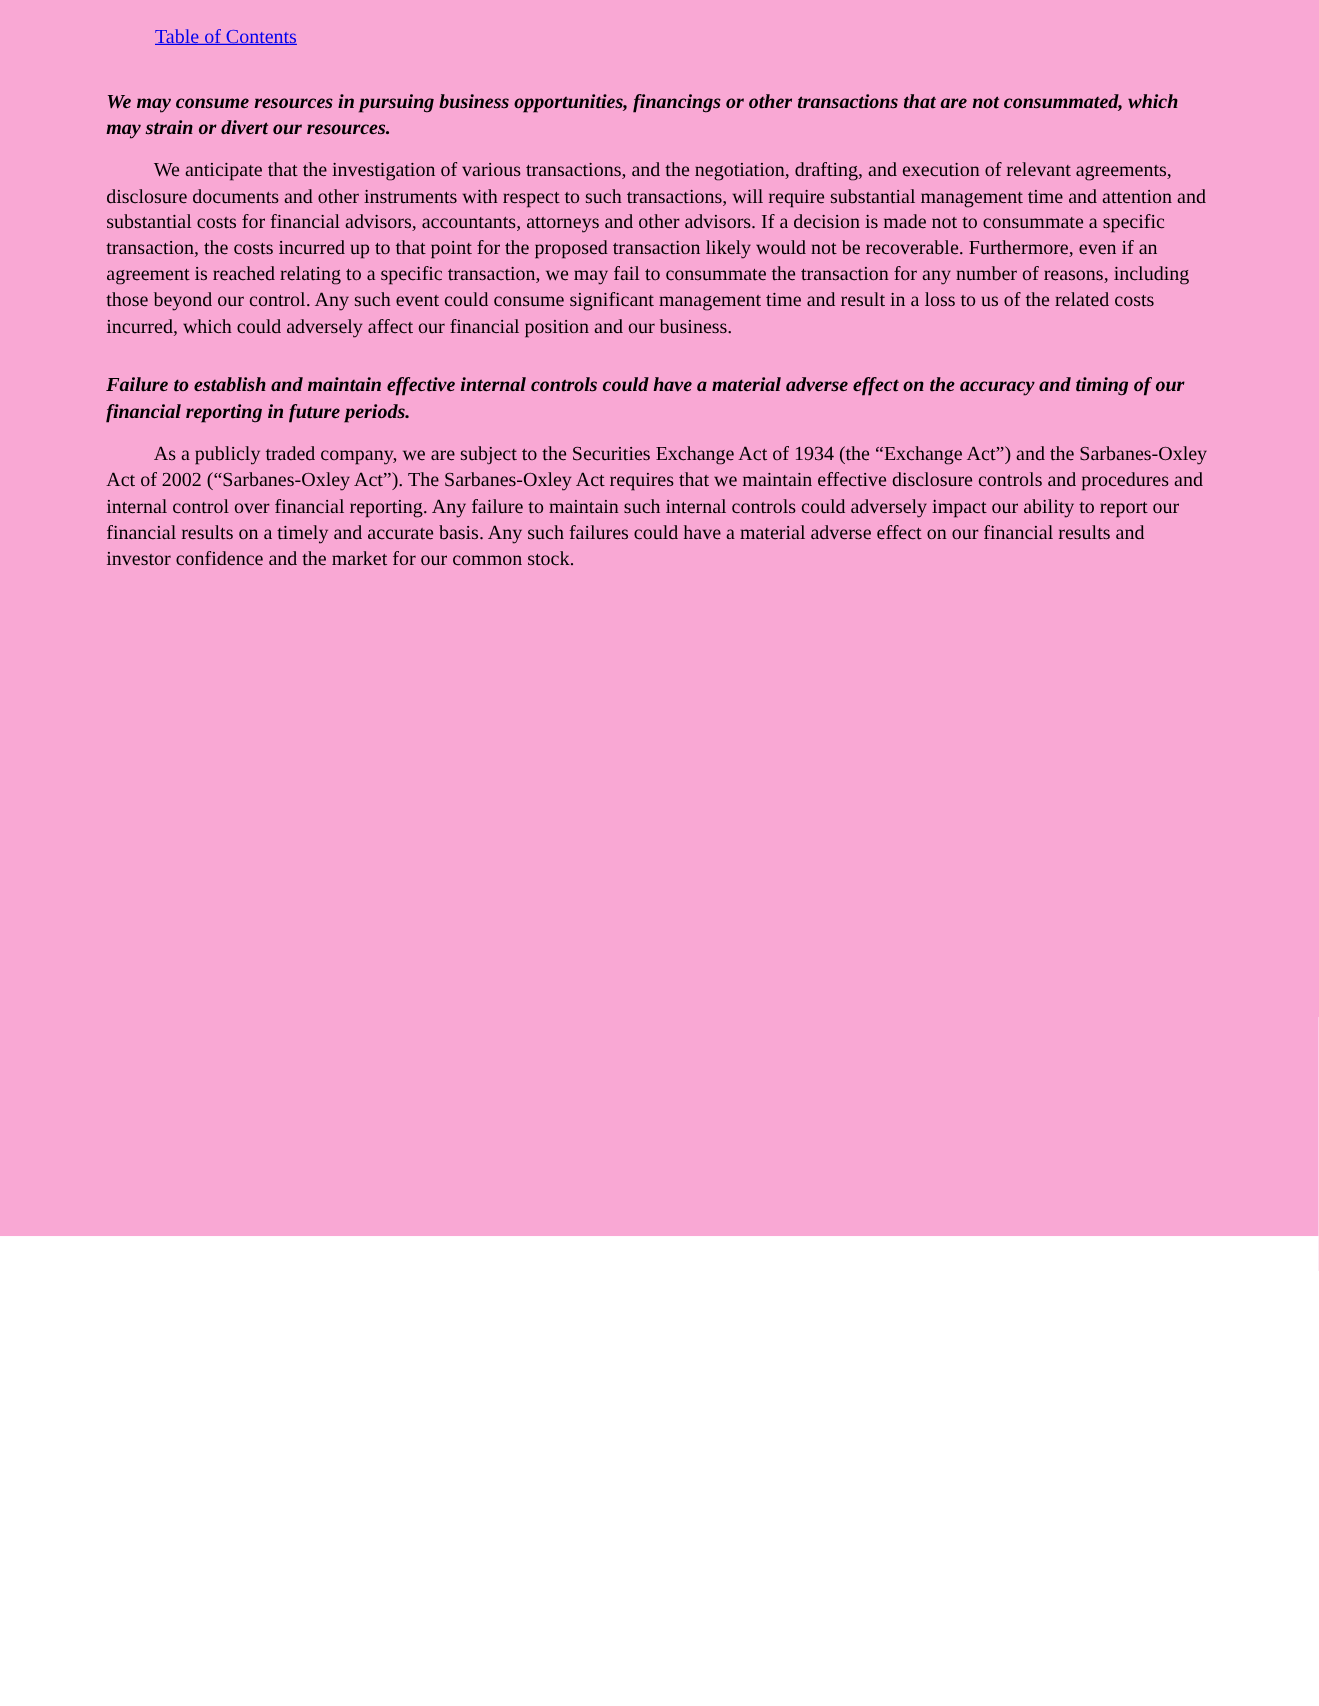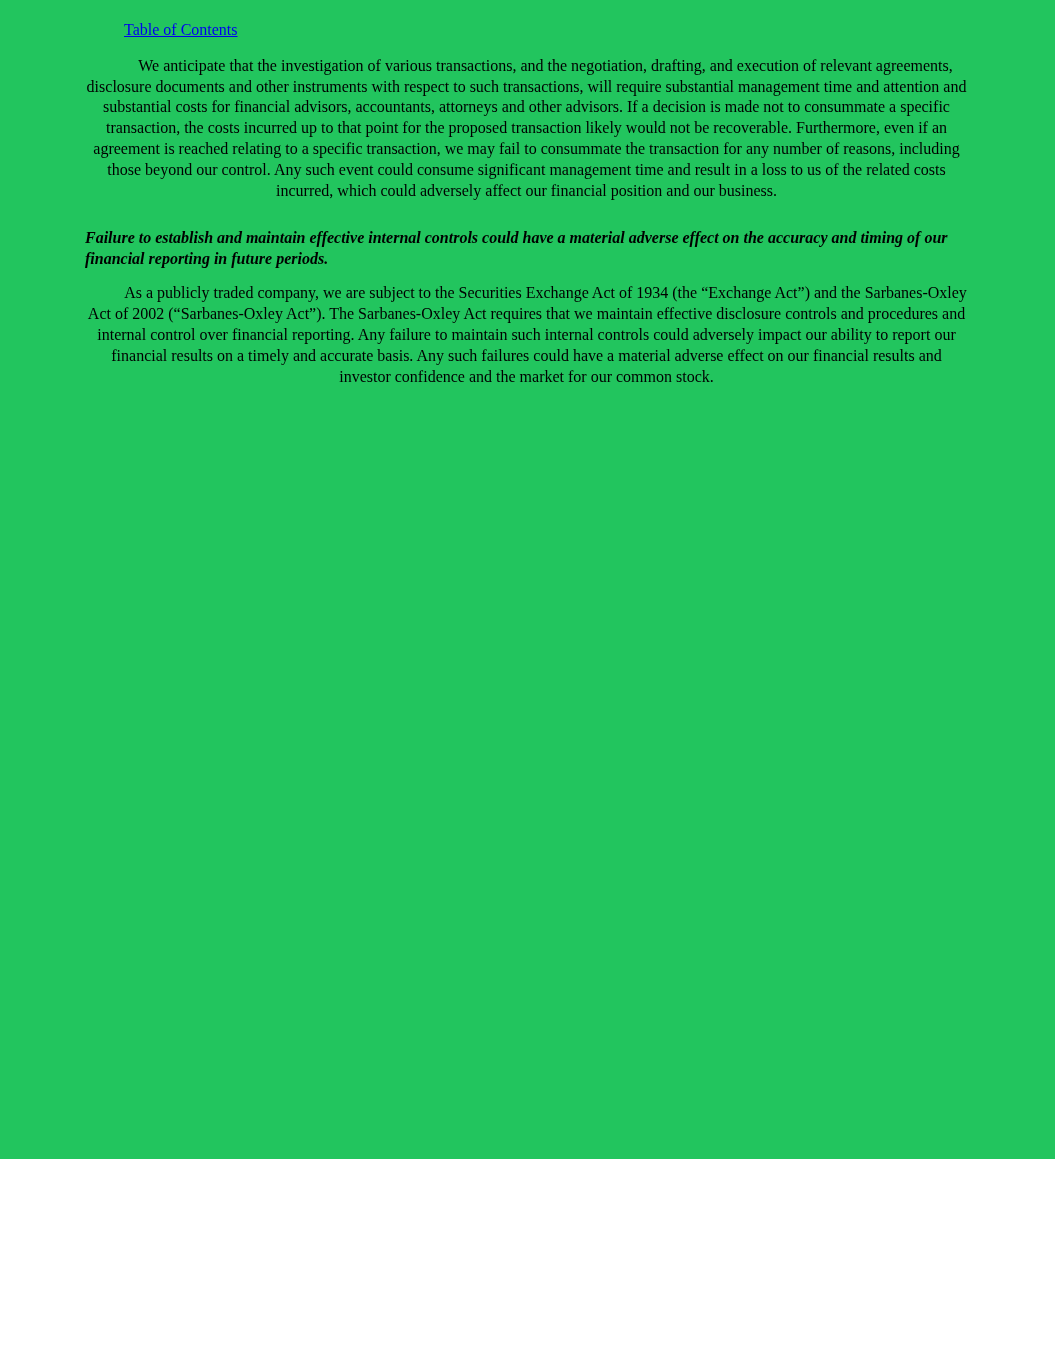--- a/index.html
+++ b/index.html
@@ -3,22 +3,22 @@
 <meta charset="utf-8">
 <style>
   html, body {
     margin: 0;
     padding: 0;
     background: #ffffff;
   }
   .page {
     position: relative;
     width: 1055px;
-    height: 1159px;
-    background: #22c55e;
+    height: 989px;
+    background: #f9a8d4;
     color: #000000;
     font-family: "Liberation Serif", serif;
     font-size: 16px;
     line-height: 20.8px;
     box-sizing: border-box;
     overflow: hidden;
   }
   .content {
     position: absolute;
     left: 85px;
@@ -36,21 +36,21 @@
   .risk-heading {
     font-weight: bold;
     font-style: italic;
     font-size: 16px;
     line-height: 21px;
     margin: 30px 0 0 0;
   }
   .body-paragraph {
     margin: 15px 0 0 0;
     text-indent: 38px;
-    text-align: center;
+    text-align: left;
   }
   .risk-heading + .body-paragraph {
     margin-top: 14px;
   }
   .risk-heading.second {
     margin-top: 26px;
   }
   .page-number {
     position: absolute;
     top: 1319px;
@@ -63,20 +63,21 @@
 </head>
 <body>
 
 <div class="page">
   <div class="content">
 
     <div class="toc-row">
       <a href="#" class="toc-link">Table of Contents</a>
     </div>
 
+    <div class="risk-heading">We may consume resources in pursuing business opportunities, financings or other transactions that are not consummated, which may strain or divert our resources.</div>
 
     <p class="body-paragraph">We anticipate that the investigation of various transactions, and the negotiation, drafting, and execution of relevant agreements, disclosure documents and other instruments with respect to such transactions, will require substantial management time and attention and substantial costs for financial advisors, accountants, attorneys and other advisors. If a decision is made not to consummate a specific transaction, the costs incurred up to that point for the proposed transaction likely would not be recoverable. Furthermore, even if an agreement is reached relating to a specific transaction, we may fail to consummate the transaction for any number of reasons, including those beyond our control. Any such event could consume significant management time and result in a loss to us of the related costs incurred, which could adversely affect our financial position and our business.</p>
 
     <div class="risk-heading second">Failure to establish and maintain effective internal controls could have a material adverse effect on the accuracy and timing of our financial reporting in future periods.</div>
 
     <p class="body-paragraph">As a publicly traded company, we are subject to the Securities Exchange Act of 1934 (the “Exchange Act”) and the Sarbanes-Oxley Act of 2002 (“Sarbanes-Oxley Act”). The Sarbanes-Oxley Act requires that we maintain effective disclosure controls and procedures and internal control over financial reporting. Any failure to maintain such internal controls could adversely impact our ability to report our financial results on a timely and accurate basis. Any such failures could have a material adverse effect on our financial results and investor confidence and the market for our common stock.</p>
 
   </div>
 
   <div class="page-number">34</div>

